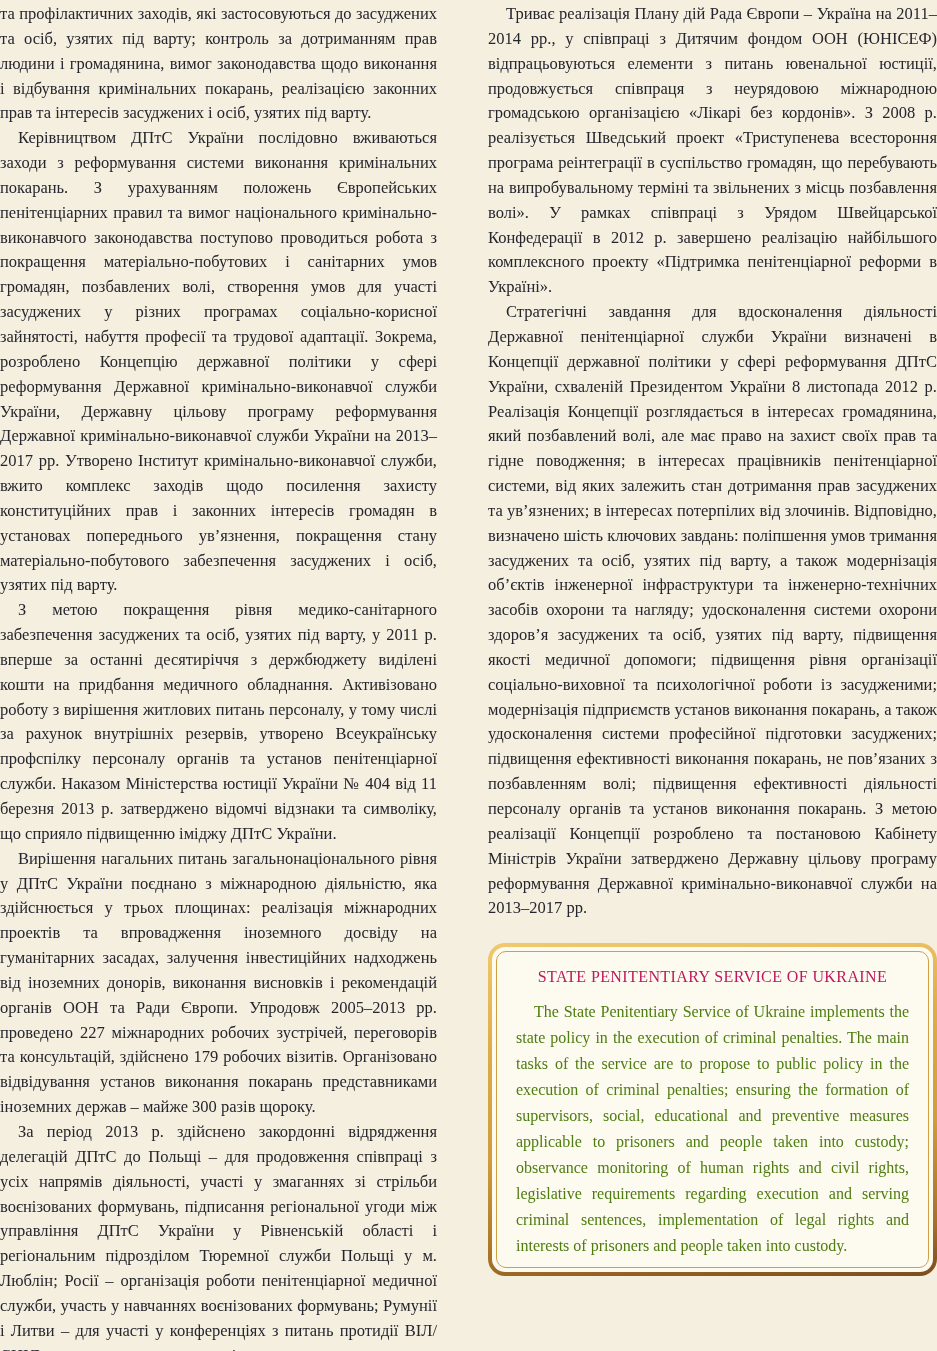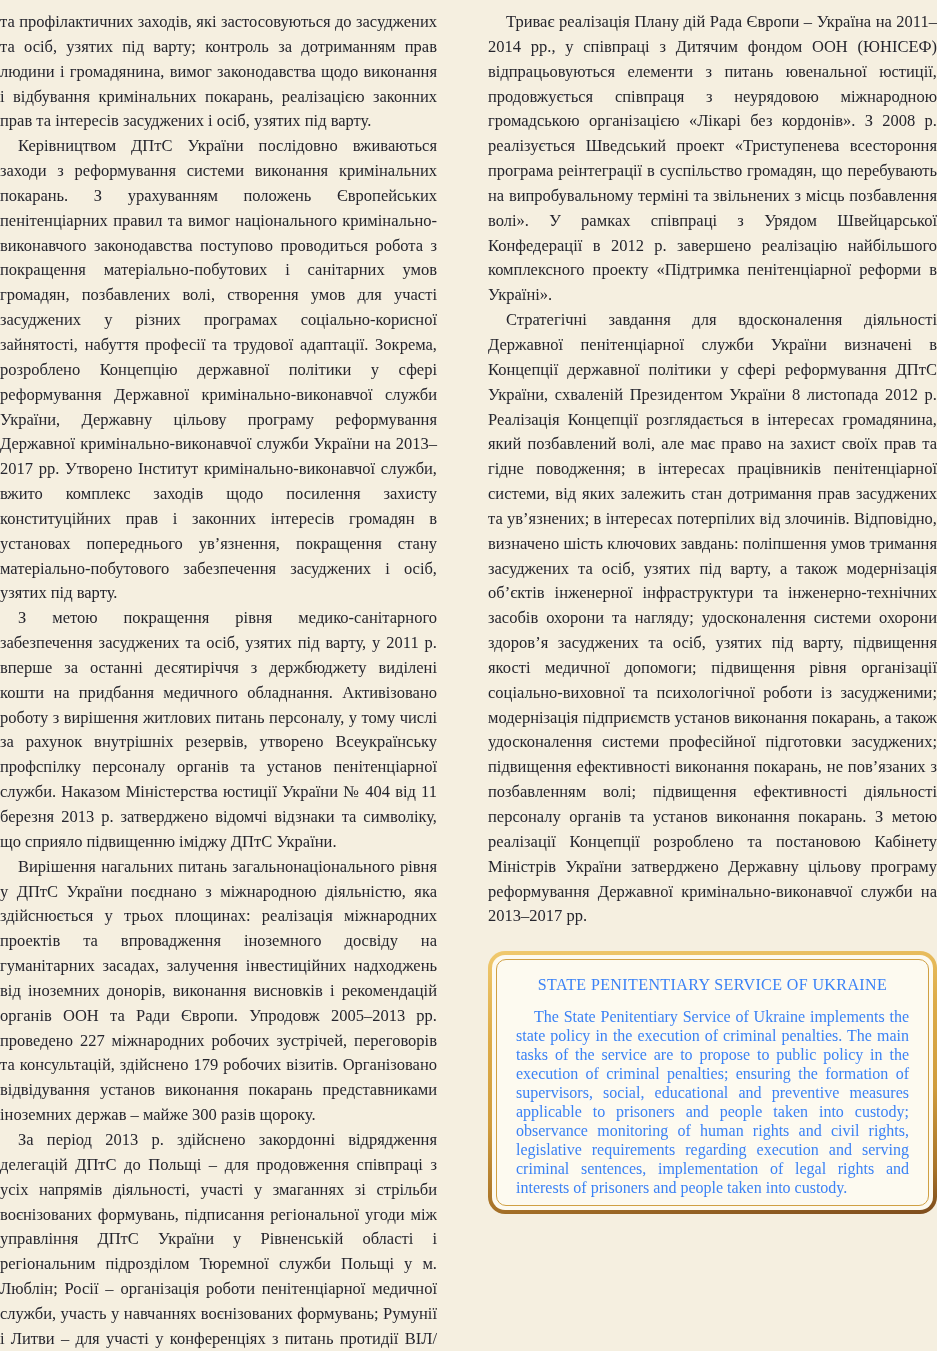--- a/index.html
+++ b/index.html
@@ -10,21 +10,21 @@
     background: #f5efe0;
     overflow: hidden;
     color: #25252d;
     font-family: "Liberation Serif", "DejaVu Serif", serif;
   }
   .page {
     box-sizing: border-box;
     display: flex;
     width: 937px;
     height: 1195px;
-    padding-top: 10px;
+    padding-top: 2px;
   }
   .col-left {
     width: 437px;
     margin-right: 51px;
     flex: none;
   }
   .col-right {
     width: 449px;
     flex: none;
     display: flex;
@@ -57,29 +57,29 @@
     border-radius: 10px;
     background: #fdfaf0;
     padding: 12px 19px 8px;
   }
   .info-title {
     margin: 4px 0 13px;
     text-align: center;
     font-size: 16px;
     font-weight: normal;
     letter-spacing: 0.4px;
-    color: #3b82f6;
+    color: #be185d;
   }
   .info-body {
     margin: 0;
     font-size: 16px;
-    line-height: 19px;
+    line-height: 26px;
     text-align: justify;
     text-indent: 18px;
-    color: #3b82f6;
+    color: #4d7c0f;
   }
 </style>
 </head>
 <body>
 
 <div class="page">
 
   <div class="col-left">
     <p class="body-par continuation">та профілактичних заходів, які застосовуються до засуджених та осіб, узятих під варту; контроль за дотриманням прав людини і громадянина, вимог законодавства щодо виконання і відбування кримінальних покарань, реалізацією законних прав та інтересів засуджених і осіб, узятих під варту.</p>
     <p class="body-par">Керівництвом ДПтС України послідовно вживаються заходи з реформування системи виконання кримінальних покарань. З урахуванням положень Європейських пенітенціарних правил та вимог національного кримінально-виконавчого законодавства поступово проводиться робота з покращення матеріально-побутових і санітарних умов громадян, позбавлених волі, створення умов для участі засуджених у різних програмах соціально-корисної зайнятості, набуття професії та трудової адаптації. Зокрема, розроблено Концепцію державної політики у сфері реформування Державної кримінально-виконавчої служби України, Державну цільову програму реформування Державної кримінально-виконавчої служби України на 2013–2017 рр. Утворено Інститут кримінально-виконавчої служби, вжито комплекс заходів щодо посилення захисту конституційних прав і законних інтересів громадян в установах попереднього ув’язнення, покращення стану матеріально-побутового забезпечення засуджених і осіб, узятих під варту.</p>

